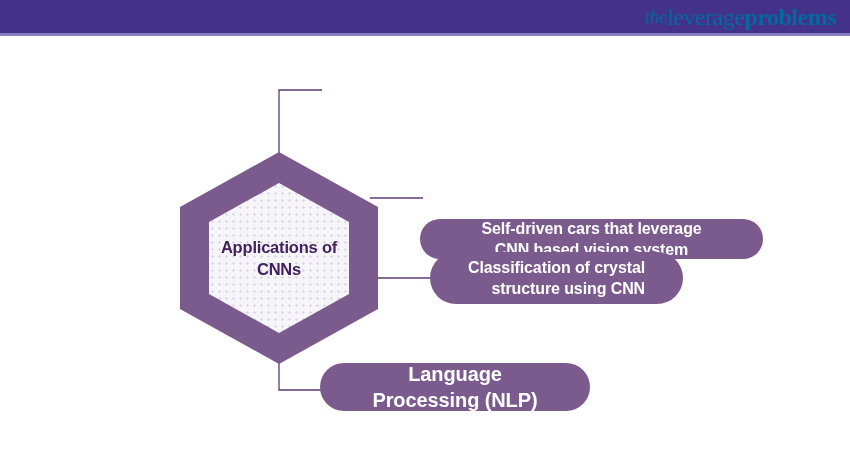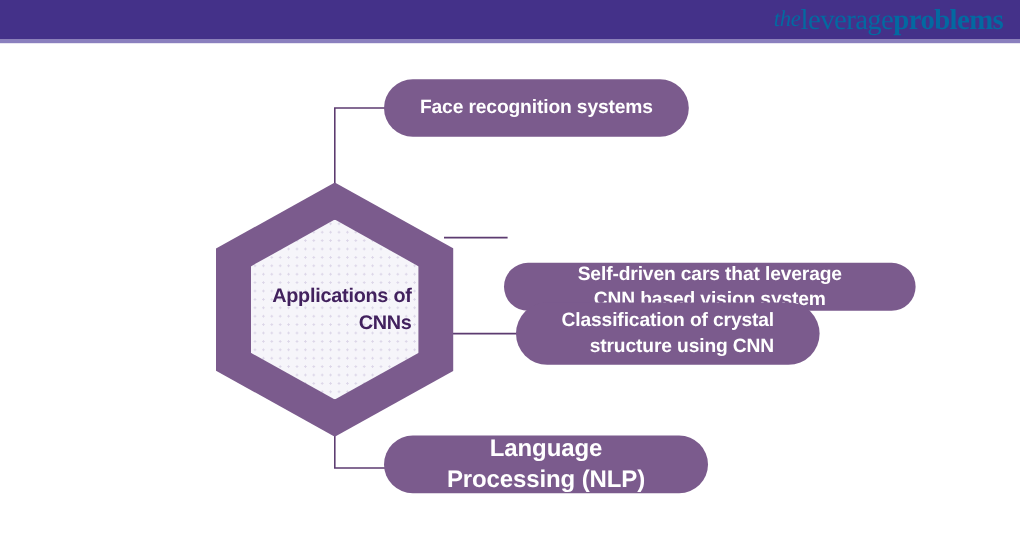--- a/index.html
+++ b/index.html
@@ -107,21 +107,21 @@
     background-image:
       radial-gradient(#dcd6e8 1px, transparent 1.1px);
     background-size: 7px 7px;
     clip-path: polygon(50% 0%, 100% 26%, 100% 74%, 50% 100%, 0% 74%, 0% 26%);
     border-radius: 12px;
     display: flex;
     align-items: center;
     justify-content: center;
   }
   .hex-label {
-    text-align: right;
+    text-align: center;
     color: #42215e;
     font-size: 16.5px;
     font-weight: bold;
     line-height: 1.35;
     letter-spacing: -0.2px;
     padding: 0 6px;
   }
 
   
   .pill {
@@ -173,23 +173,20 @@
     </svg>
 
     <div class="hex-wrap">
       <div class="hex-outer"></div>
       <div class="hex-inner">
         <div class="hex-label">Applications
 of CNNs</div>
       </div>
     </div>
 
-    <div class="pill" id="pill-0">
-      <span class="pill-text">Face recognition systems</span>
-    </div>
     <div class="pill" id="pill-1">
       <span class="pill-text">Self-driven cars that leverage
 CNN based vision system</span>
     </div>
     <div class="pill" id="pill-2">
       <span class="pill-text">Classification of crystal
 structure using CNN</span>
     </div>
     <div class="pill" id="pill-3">
       <span class="pill-text">Solving Natural Language

